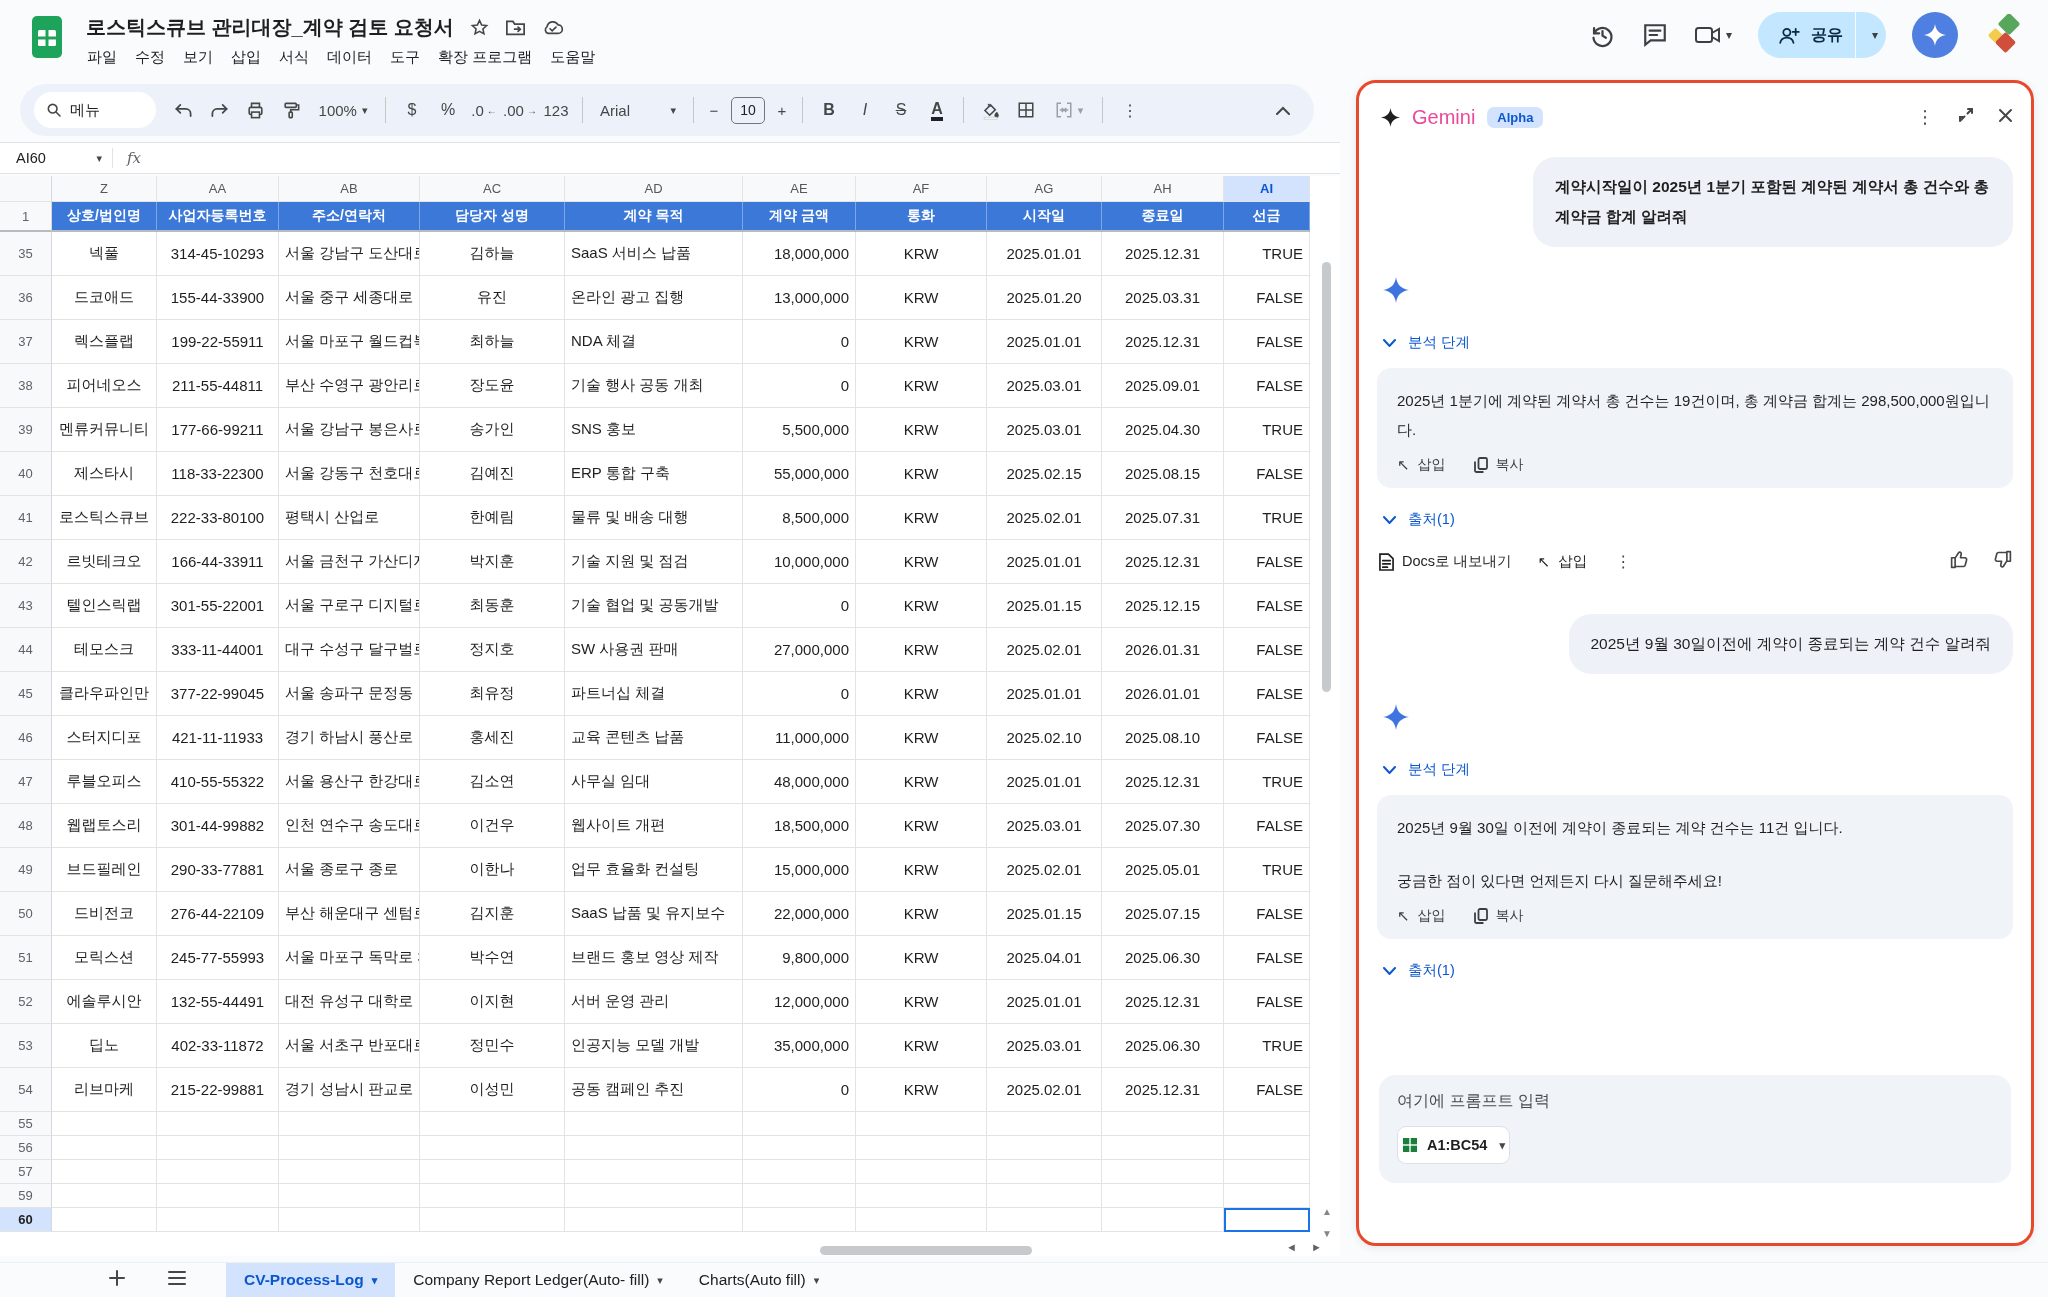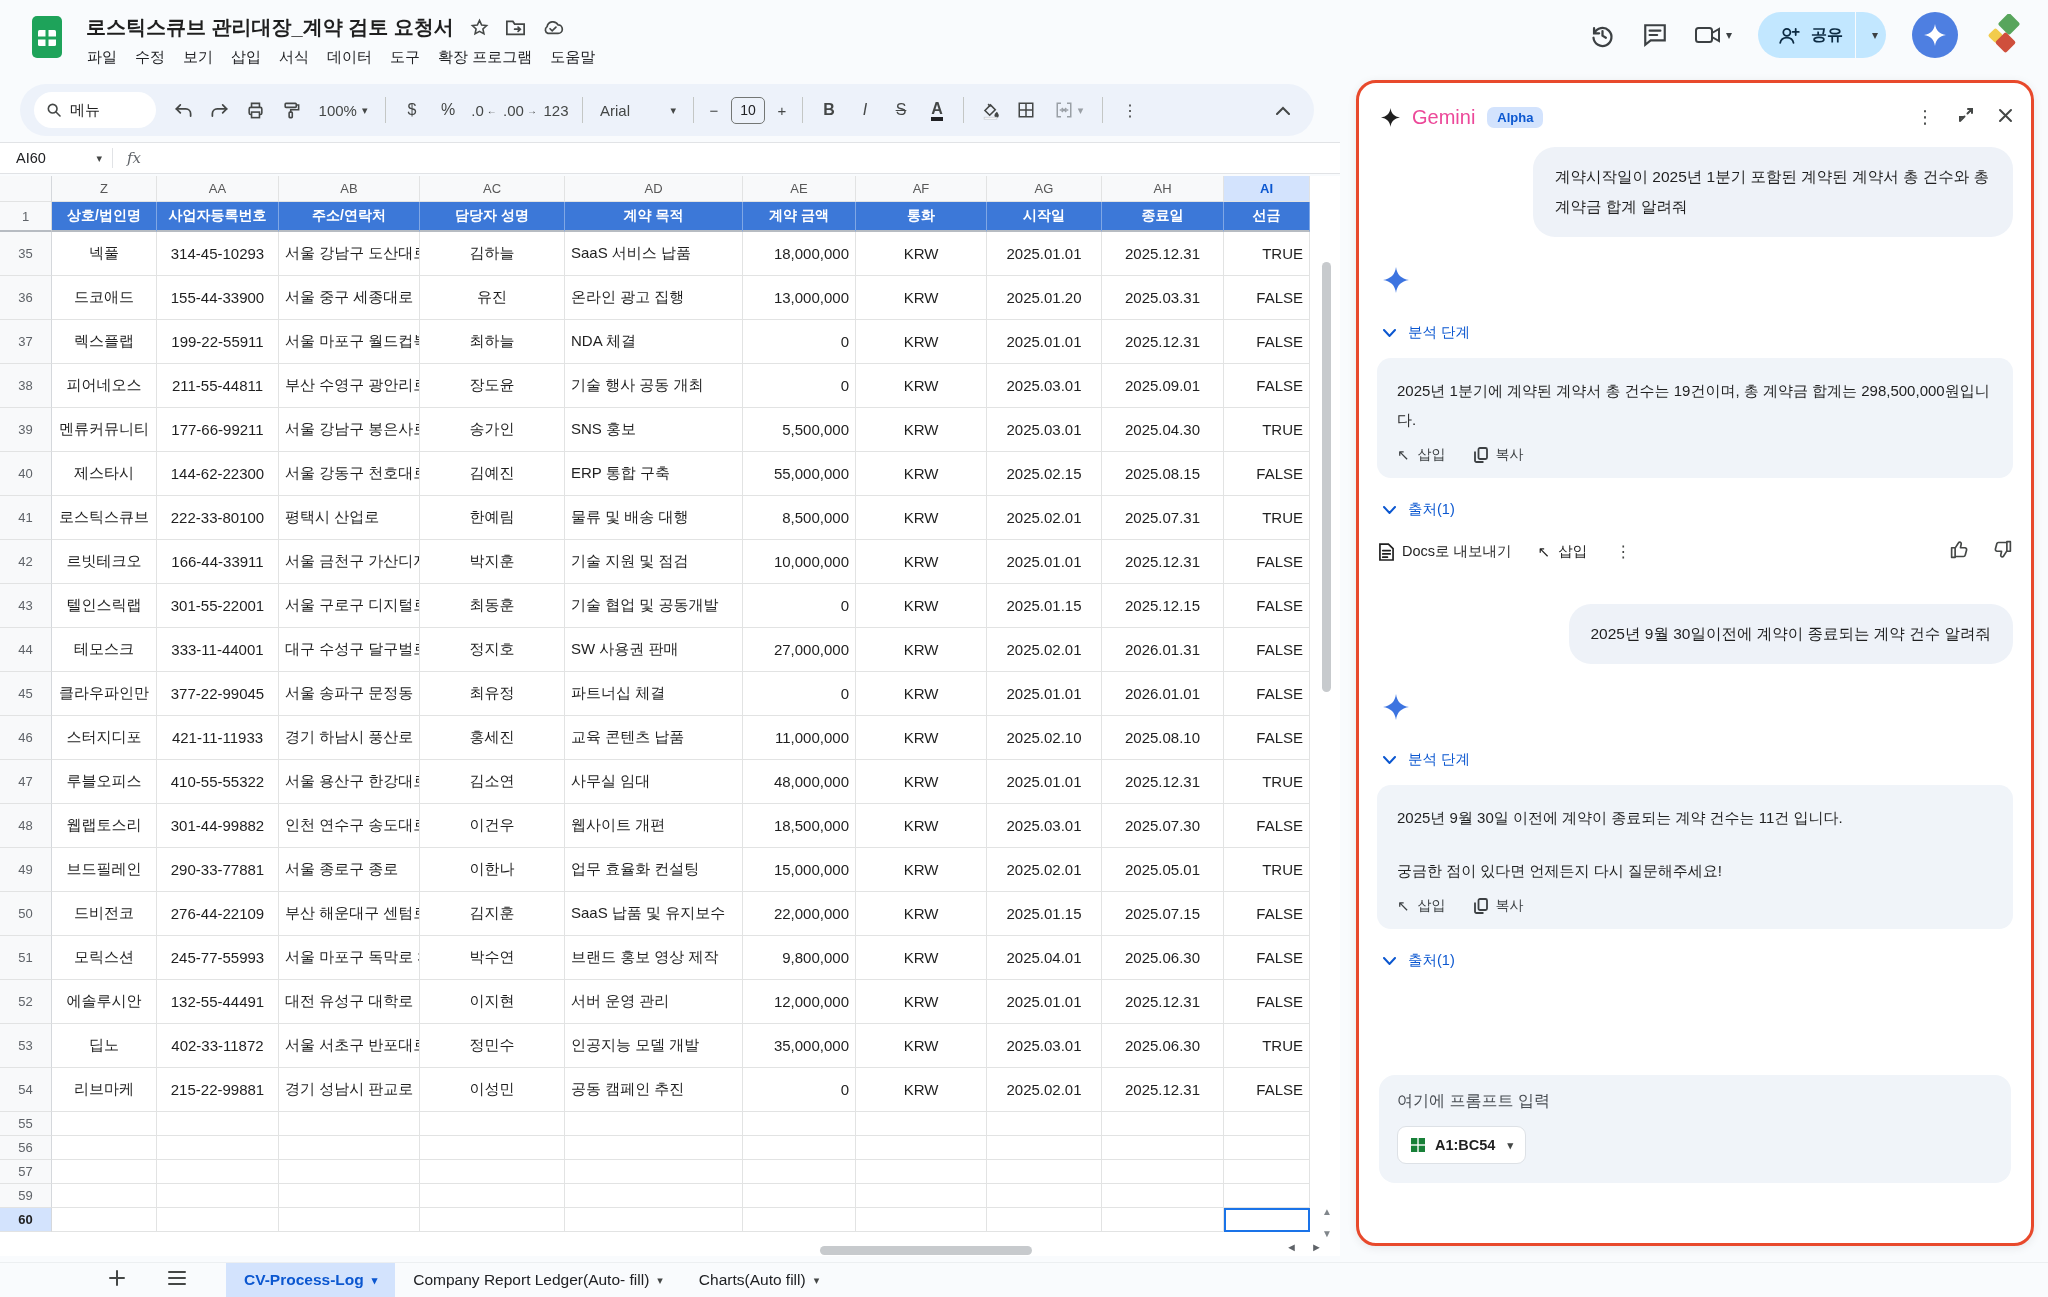--- a/index.html
+++ b/index.html
@@ -66,36 +66,36 @@
   .sheet-tab.active { background:#d3e3fd; color:#0b57d0; font-weight:700; }
   .sheet-tab.active .tcaret { color:#0b57d0; }
   
   .gpanel { position:absolute; left:1356px; top:80px; width:678px; height:1166px; background:#fff; border:3px solid #e8492c; border-radius:20px; box-shadow:0 2px 10px rgba(0,0,0,.08); }
   .gp-head { position:absolute; left:22px; right:18px; top:14px; height:40px; display:flex; align-items:center; }
   .gp-title { font-size:20px; font-weight:500; color:#ec4899; margin-left:12px; }
   .gp-badge { margin-left:12px; background:#d3e3fd; color:#0b57d0; font-size:13px; font-weight:600; padding:3px 10px; border-radius:7px; }
   .gp-headic { display:flex; align-items:center; gap:24px; color:#444746; }
   .chat { position:absolute; left:18px; right:18px; top:58px; bottom:260px; overflow:hidden; }
   .bubble { background:#eef2f8; border-radius:22px; padding:15px 22px; font-size:15.5px; line-height:30px; color:#1f1f1f; max-width:480px; margin-left:auto; width:fit-content; }
-  .b1 { margin-top:6px; } .b2 { margin-top:40px; }
+  .b1 { margin-top:16px;font-weight:bold; } .b2 { margin-top:40px; }
   .sparkle-row { margin:30px 0 0 6px; }
   .steps-row { display:flex; align-items:center; gap:12px; margin:26px 0 0 6px; color:#0b57d0; font-size:14.5px; }
   .gcard { background:#f0f4f9; border-radius:14px; padding:18px 20px 14px; margin-top:16px; }
   .gcard p { font-size:15px; line-height:29px; color:#1f1f1f; }
   .card-actions { display:flex; gap:28px; margin-top:12px; }
   .mini-act { display:flex; align-items:center; gap:8px; font-size:14px; color:#3c4043; }
   .mini-act .aw { font-size:15px; }
   .src-row { display:flex; align-items:center; gap:12px; margin:22px 0 0 6px; color:#0b57d0; font-size:14.5px; }
   .resp-actions { display:flex; align-items:center; margin:20px 0 0 2px; color:#1f1f1f; }
   .resp-actions .mini-act { font-size:14.5px; color:#1f1f1f; margin-right:26px; }
   .dots-v { font-size:16px; color:#444746; margin-left:2px; }
   .thumbs { margin-left:auto; display:flex; gap:22px; color:#444746; }
   .gp-input { position:absolute; left:20px; right:20px; bottom:60px; height:108px; background:#f0f4f9; border-radius:16px; padding:16px 18px; }
   .gp-ph { font-size:16px; color:#474c52; }
-  .range-chip { margin-top:14px; display:inline-flex; align-items:center; gap:9px; background:#fff; border:1px solid #dde1e6; border-radius:9px; height:38px; padding:0 12px; font-size:14.5px; font-weight:600; color:#1f1f1f; }
+  .range-chip { margin-top:14px; display:inline-flex; align-items:center; gap:9px; background:#fff; border:1px solid #dde1e6; border-radius:9px; height:38px; padding:0 4px; font-size:14.5px; font-weight:600; color:#1f1f1f; }
   .gp-disc { position:absolute; left:0; right:0; bottom:22px; text-align:center; font-size:12.5px; color:#444746; }
   .gp-disc a { color:#202124; font-weight:700; text-decoration:underline; }
 </style>
 </head>
 <body>
 
 <div class="app">
 
   <div class="topbar">
     <div class="sheets-logo">
@@ -393,21 +393,21 @@
         <div class="gcell al-l" style="width:178px;height:44px">SNS 홍보</div>
         <div class="gcell al-r" style="width:113px;height:44px">5,500,000</div>
         <div class="gcell al-c" style="width:131px;height:44px">KRW</div>
         <div class="gcell al-c" style="width:115px;height:44px">2025.03.01</div>
         <div class="gcell al-c" style="width:122px;height:44px">2025.04.30</div>
         <div class="gcell al-r" style="width:86px;height:44px">TRUE</div>
       </div>
       <div class="grow">
         <div class="gcell grh" style="height:44px">40</div>
         <div class="gcell al-c" style="width:105px;height:44px">제스타시</div>
-        <div class="gcell al-c" style="width:122px;height:44px">144-62-22300</div>
+        <div class="gcell al-c" style="width:122px;height:44px">118-33-22300</div>
         <div class="gcell al-l" style="width:141px;height:44px">서울 강동구 천호대로</div>
         <div class="gcell al-c" style="width:145px;height:44px">김예진</div>
         <div class="gcell al-l" style="width:178px;height:44px">ERP 통합 구축</div>
         <div class="gcell al-r" style="width:113px;height:44px">55,000,000</div>
         <div class="gcell al-c" style="width:131px;height:44px">KRW</div>
         <div class="gcell al-c" style="width:115px;height:44px">2025.02.15</div>
         <div class="gcell al-c" style="width:122px;height:44px">2025.08.15</div>
         <div class="gcell al-r" style="width:86px;height:44px">FALSE</div>
       </div>
       <div class="grow">

